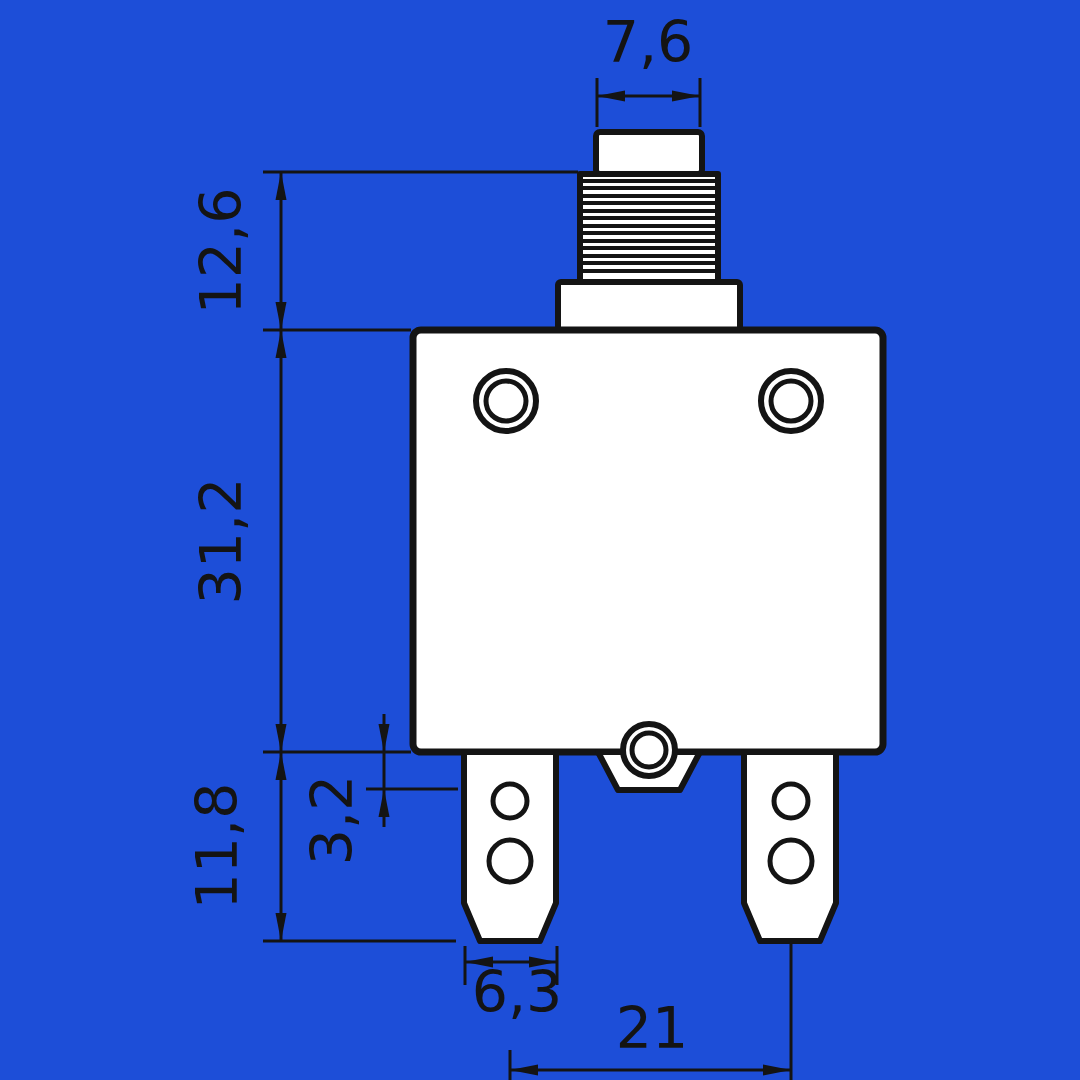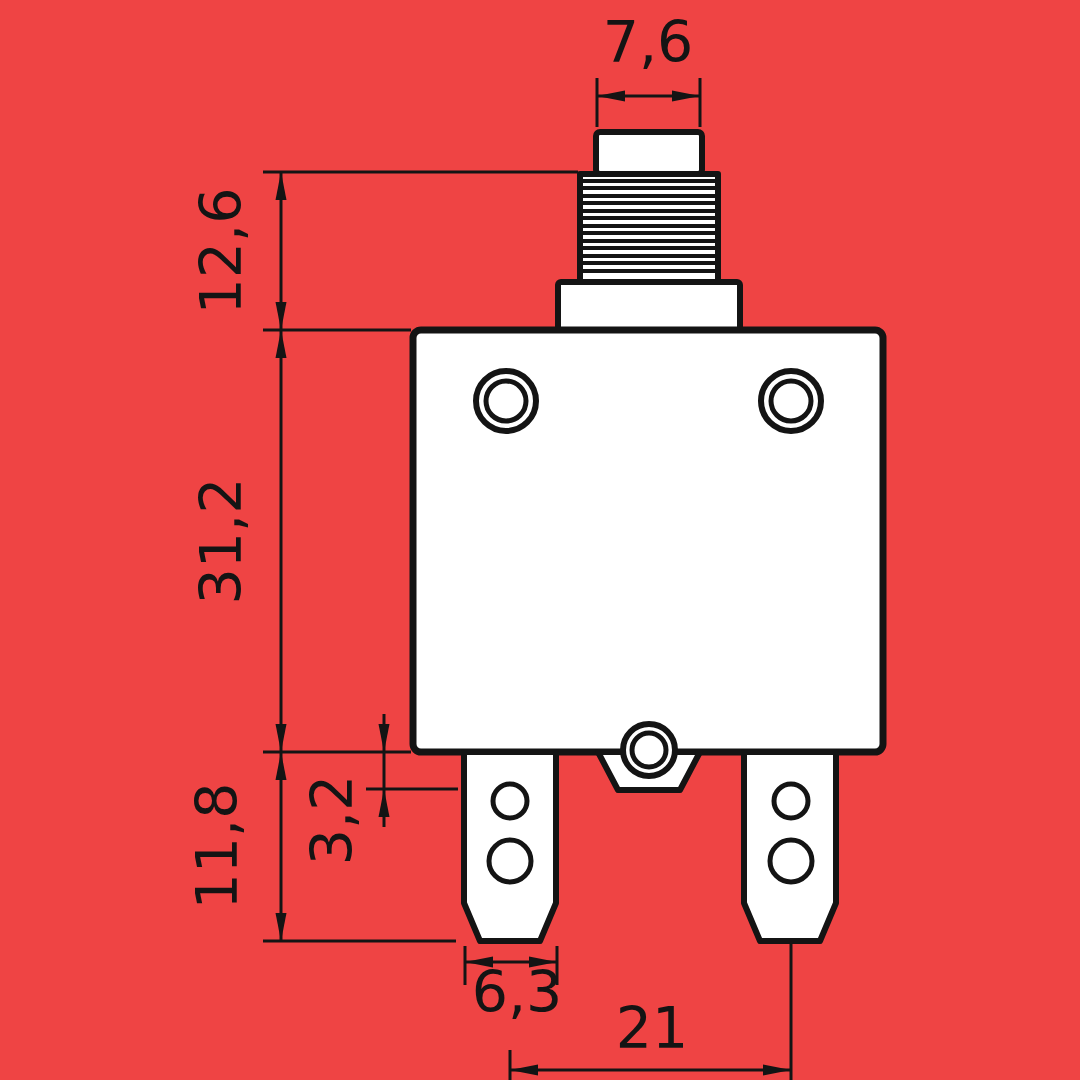--- a/index.html
+++ b/index.html
@@ -4,21 +4,21 @@
 <style>
   html, body {
     margin: 0;
     padding: 0;
     background: #ffffff;
   }
   .canvas {
     position: relative;
     width: 1080px;
     height: 1080px;
-    background: #ef4444;
+    background: #1d4ed8;
     overflow: hidden;
   }
   svg { display: block; }
   .part {
     fill: #ffffff;
     stroke: #141414;
     stroke-width: 6;
     stroke-linejoin: round;
   }
   .part-thick { stroke-width: 7; }

